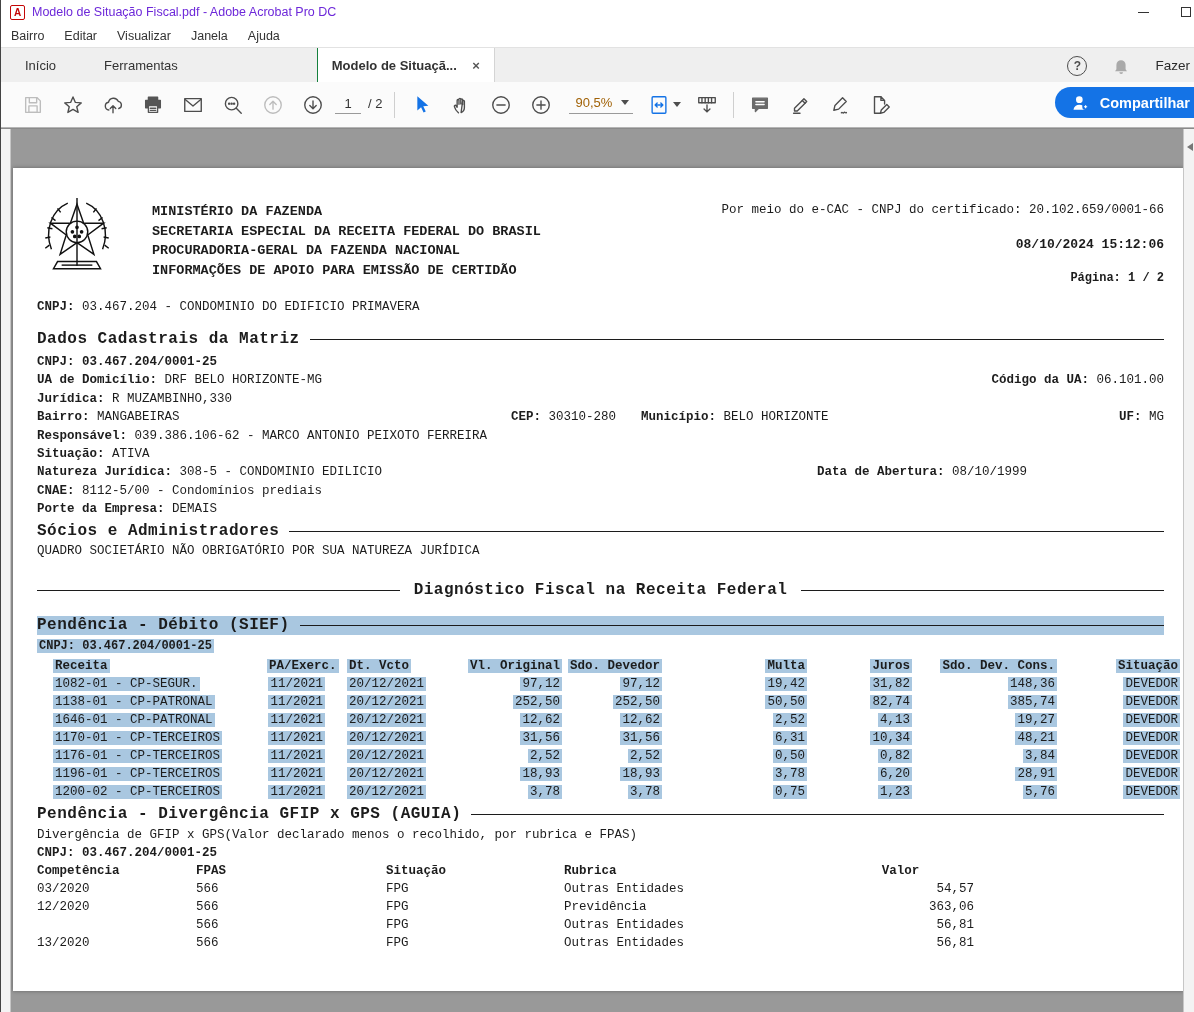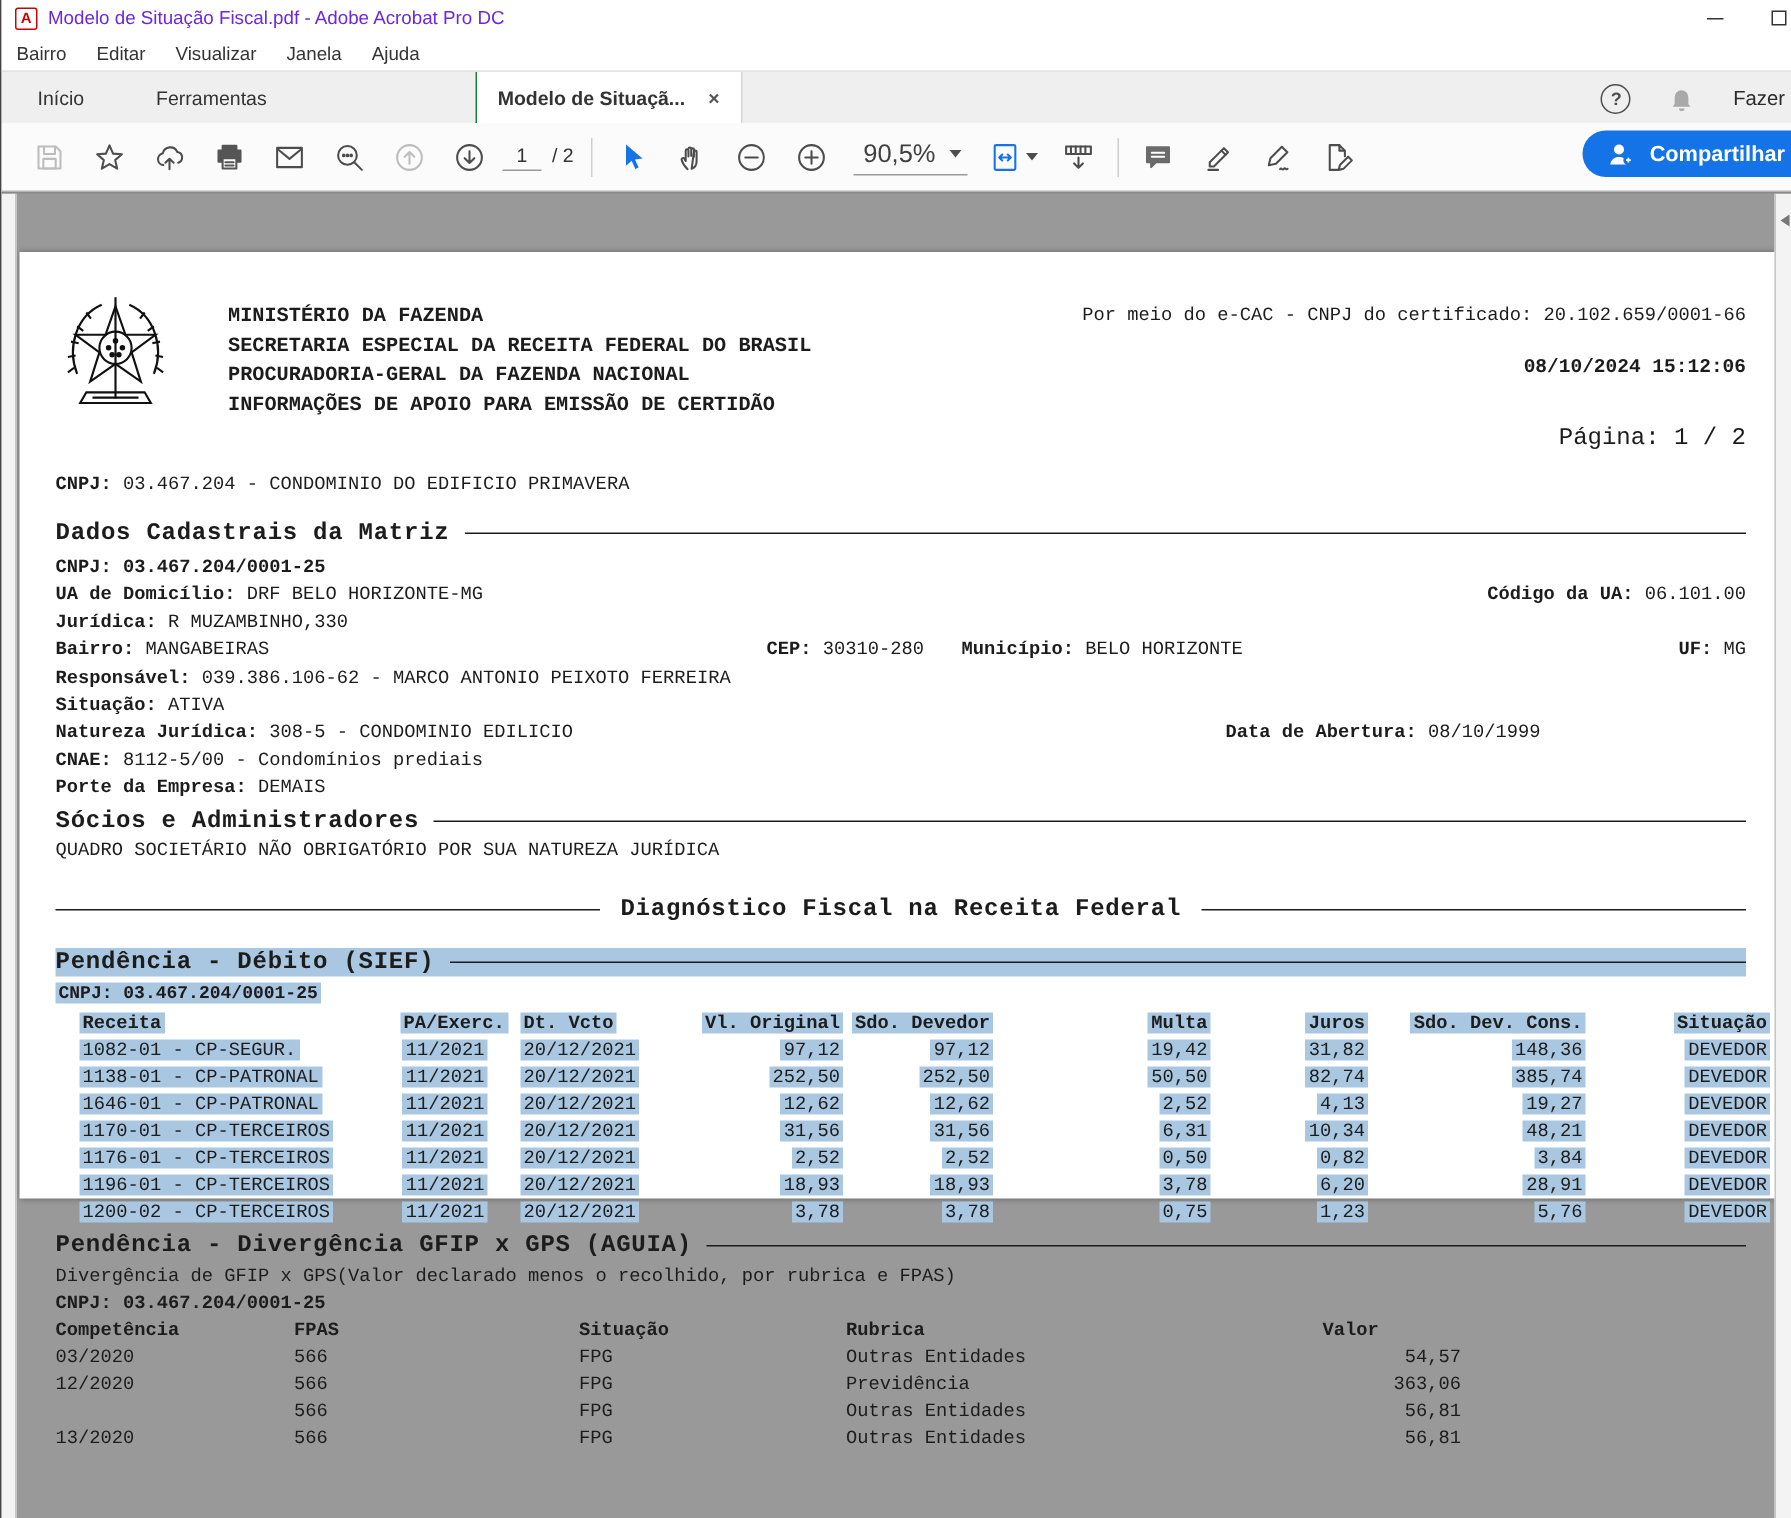--- a/index.html
+++ b/index.html
@@ -35,52 +35,52 @@
   
   .toolbar { height:46px; background:#fbfbfb; border-bottom:1px solid #b5b5b5; display:flex; align-items:center; padding-left:12px; position:relative; }
   .tbtn { width:40px; height:36px; display:flex; align-items:center; justify-content:center; cursor:pointer; flex:none; }
   .tbtn svg { width:22px; height:22px; stroke:#4d4d4d; fill:none; stroke-width:1.5; stroke-linecap:round; stroke-linejoin:round; }
   .tbtn.disabled svg { stroke:#bdbdbd; }
   .tsep { width:1px; height:26px; background:#cfcfcf; margin:0 6px; flex:none; }
   .pagebox { display:flex; align-items:baseline; margin:0 6px 0 2px; flex:none; }
   .page-input { width:26px; border-bottom:1px solid #9a9a9a; text-align:center; font-size:13px; color:#333; padding-bottom:2px; }
   .page-total { font-size:13px; color:#333; margin-left:7px; }
   .zoombox { display:flex; align-items:center; border-bottom:1px solid #9a9a9a; padding:0 4px 3px 6px; margin:0 8px; cursor:pointer; flex:none; }
-  .zoom-val { font-size:17px; color:#404040; margin-right:9px; }
+  .zoom-val { font-size:13px; color:#a16207; margin-right:9px; }
   .caret { width:0; height:0; border-left:4.5px solid transparent; border-right:4.5px solid transparent; border-top:5px solid #4d4d4d; }
   .caret.blue-adjacent { margin-left:3px; }
   .share-btn { position:absolute; right:-14px; top:5px; height:31px; background:#1473e6; border-radius:16px;
     display:flex; align-items:center; padding:0 18px 0 16px; cursor:pointer; }
   .share-btn svg { width:20px; height:20px; fill:#fff; stroke:none; margin-right:9px; }
   .share-label { color:#fff; font-size:14.5px; font-weight:bold; white-space:nowrap; }
 
   
   .docarea { position:relative; height:884px; background:#999; border-top:1px solid #8a8a8a; overflow:hidden; }
   .sidestrip { position:absolute; top:0; bottom:0; width:10px; background:#f3f3f3; z-index:5; }
   .sidestrip.left { left:0; border-right:1px solid #c6c6c6; }
   .sidestrip.right { right:0; width:11px; border-left:1px solid #c6c6c6; }
   .pane-toggle { position:absolute; left:0px; top:442px; width:10px; height:24px; display:flex; align-items:center; justify-content:center; cursor:pointer; }
   .tri-right { width:0; height:0; border-top:5px solid transparent; border-bottom:5px solid transparent; border-left:6px solid #666; }
   .right-mini-arrow { position:absolute; top:14px; right:1px; width:0; height:0;
     border-top:4px solid transparent; border-bottom:4px solid transparent; border-right:6px solid #777; cursor:pointer; }
 
   
-  .page { position:absolute; left:12px; top:39px; width:1171px; height:631px; background:#fff;
+  .page { position:absolute; left:12px; top:39px; width:1171px; height:823px; background:#fff;
     box-shadow:0 0 4px rgba(0,0,0,.35); padding:0 20px 0 24px;
     font-family:"Liberation Mono","DejaVu Sans Mono",monospace; color:#1c1c1c; font-size:12.5px; }
 
   .hdrflex { display:flex; margin-top:26px; }
   .crest { width:76px; height:88px; flex:none; margin-left:2px; }
   .crest svg { width:100%; height:100%; stroke:#111; fill:none; stroke-width:1.4; }
   .orglines { margin-left:37px; margin-top:8px; }
   .orgline { font-weight:bold; font-size:13.5px; line-height:19.5px; white-space:nowrap; }
   .hdrmeta { flex:1; text-align:right; margin-top:9px; }
   .meta-ecac { font-size:12.5px; }
   .meta-dt { font-weight:bold; font-size:13px; margin-top:20px; }
-  .meta-pg { font-weight:normal; font-size:16px; margin-top:31px; }
+  .meta-pg { font-weight:bold; font-size:12px; margin-top:19px; }
 
   .b { font-weight:bold; }
   .cnpj-line { margin-top:15px; font-size:12.5px; }
 
   .sect-head { display:flex; align-items:baseline; margin-top:16px;justify-content:center; }
   .sect-title { font-weight:bold; font-size:16px; letter-spacing:.5px; white-space:nowrap; }
   .rule { flex:1; border-bottom:1.5px solid #1c1c1c; margin-left:10px; transform:translateY(-3px); }
 
   .field { line-height:18.4px; position:relative; white-space:nowrap; }
   .fields { margin-top:5px; }

